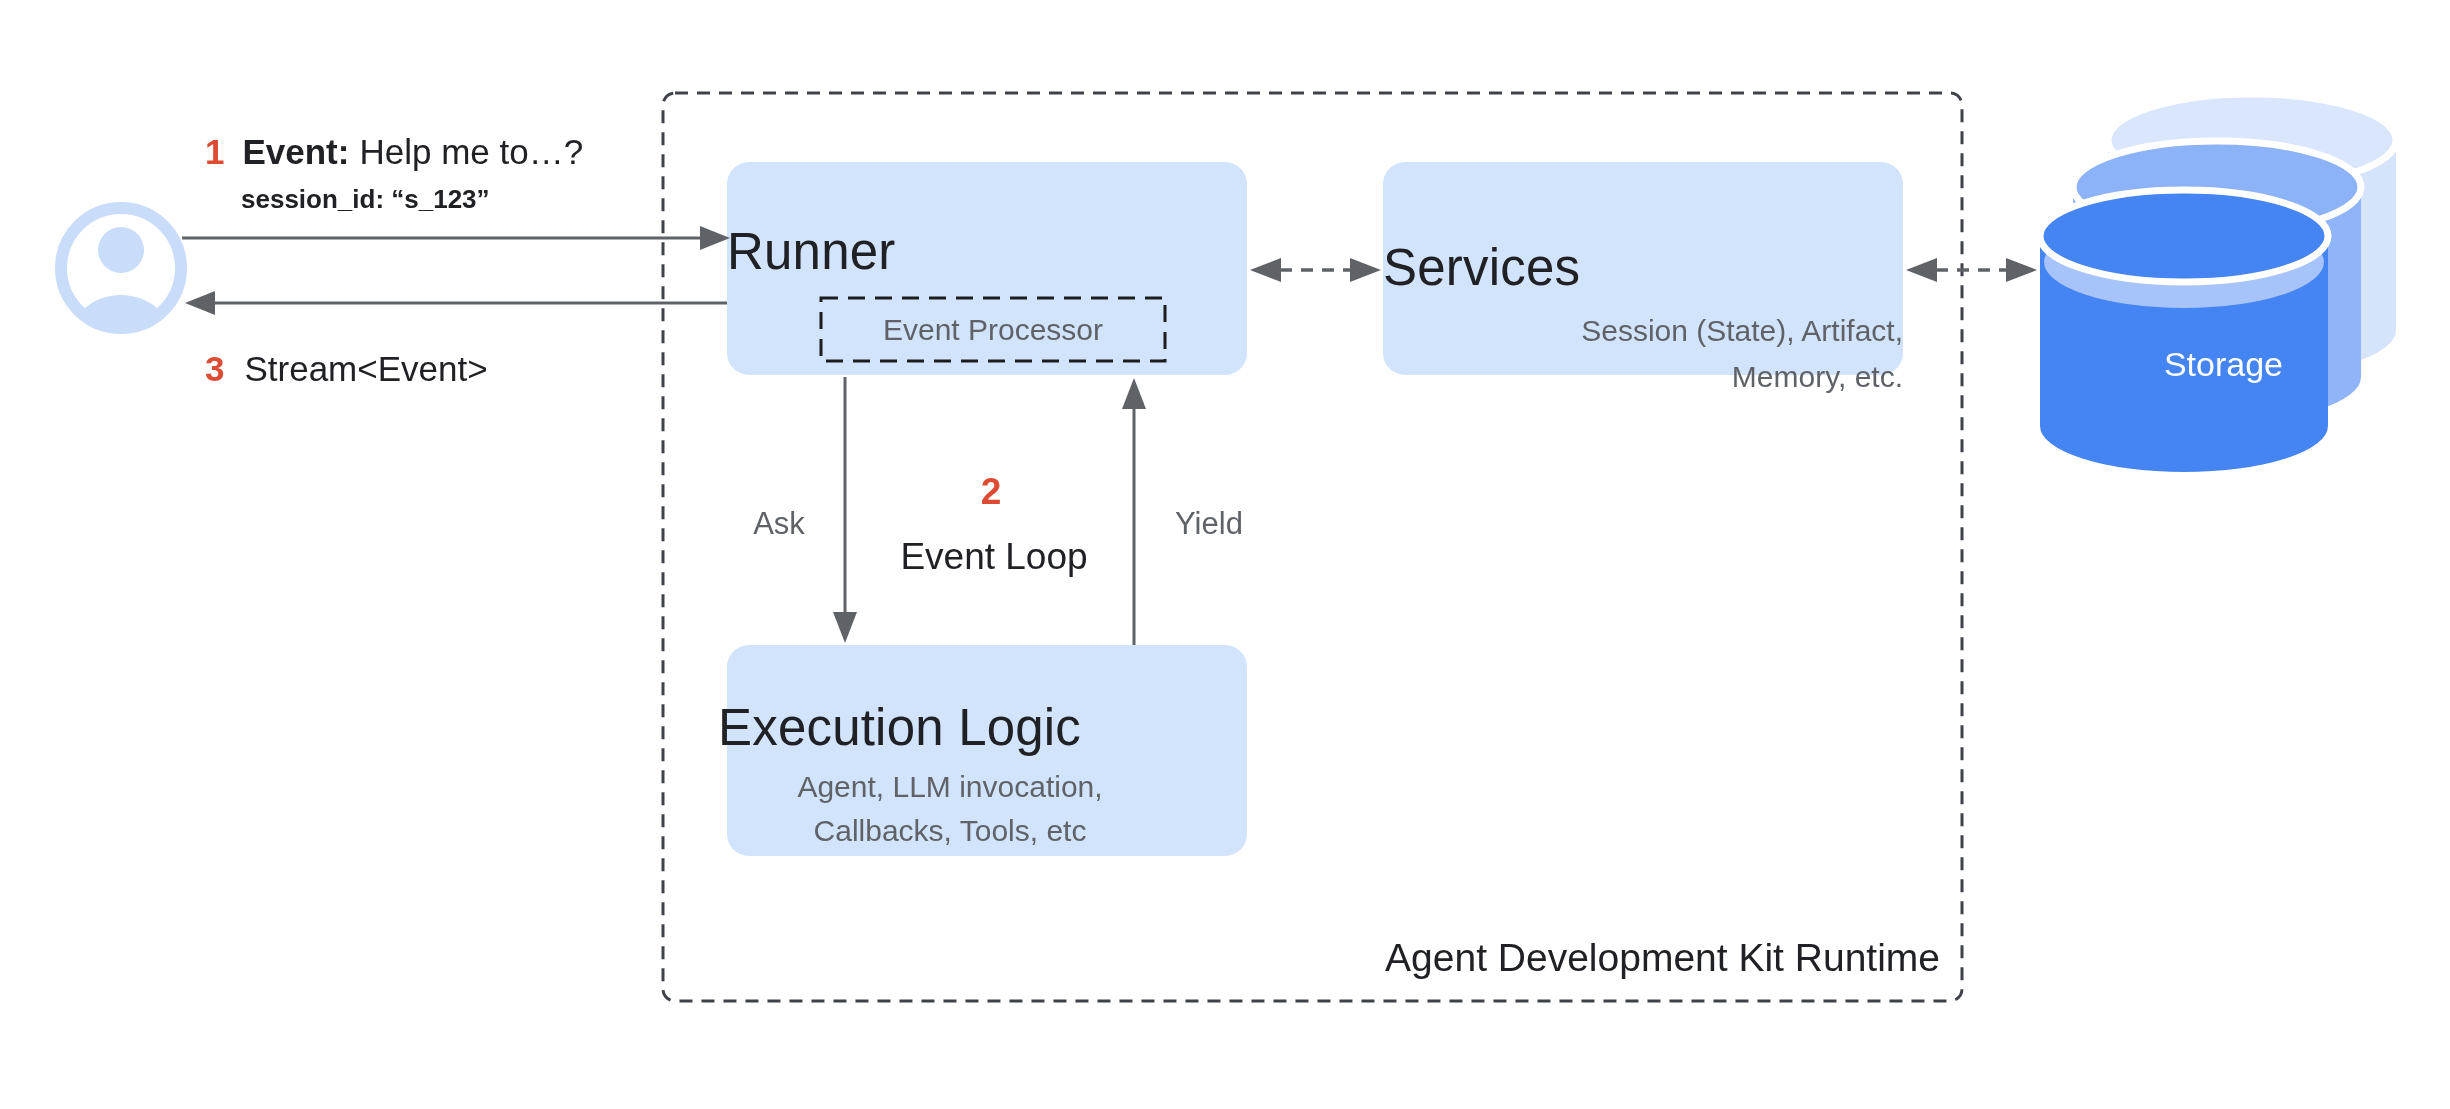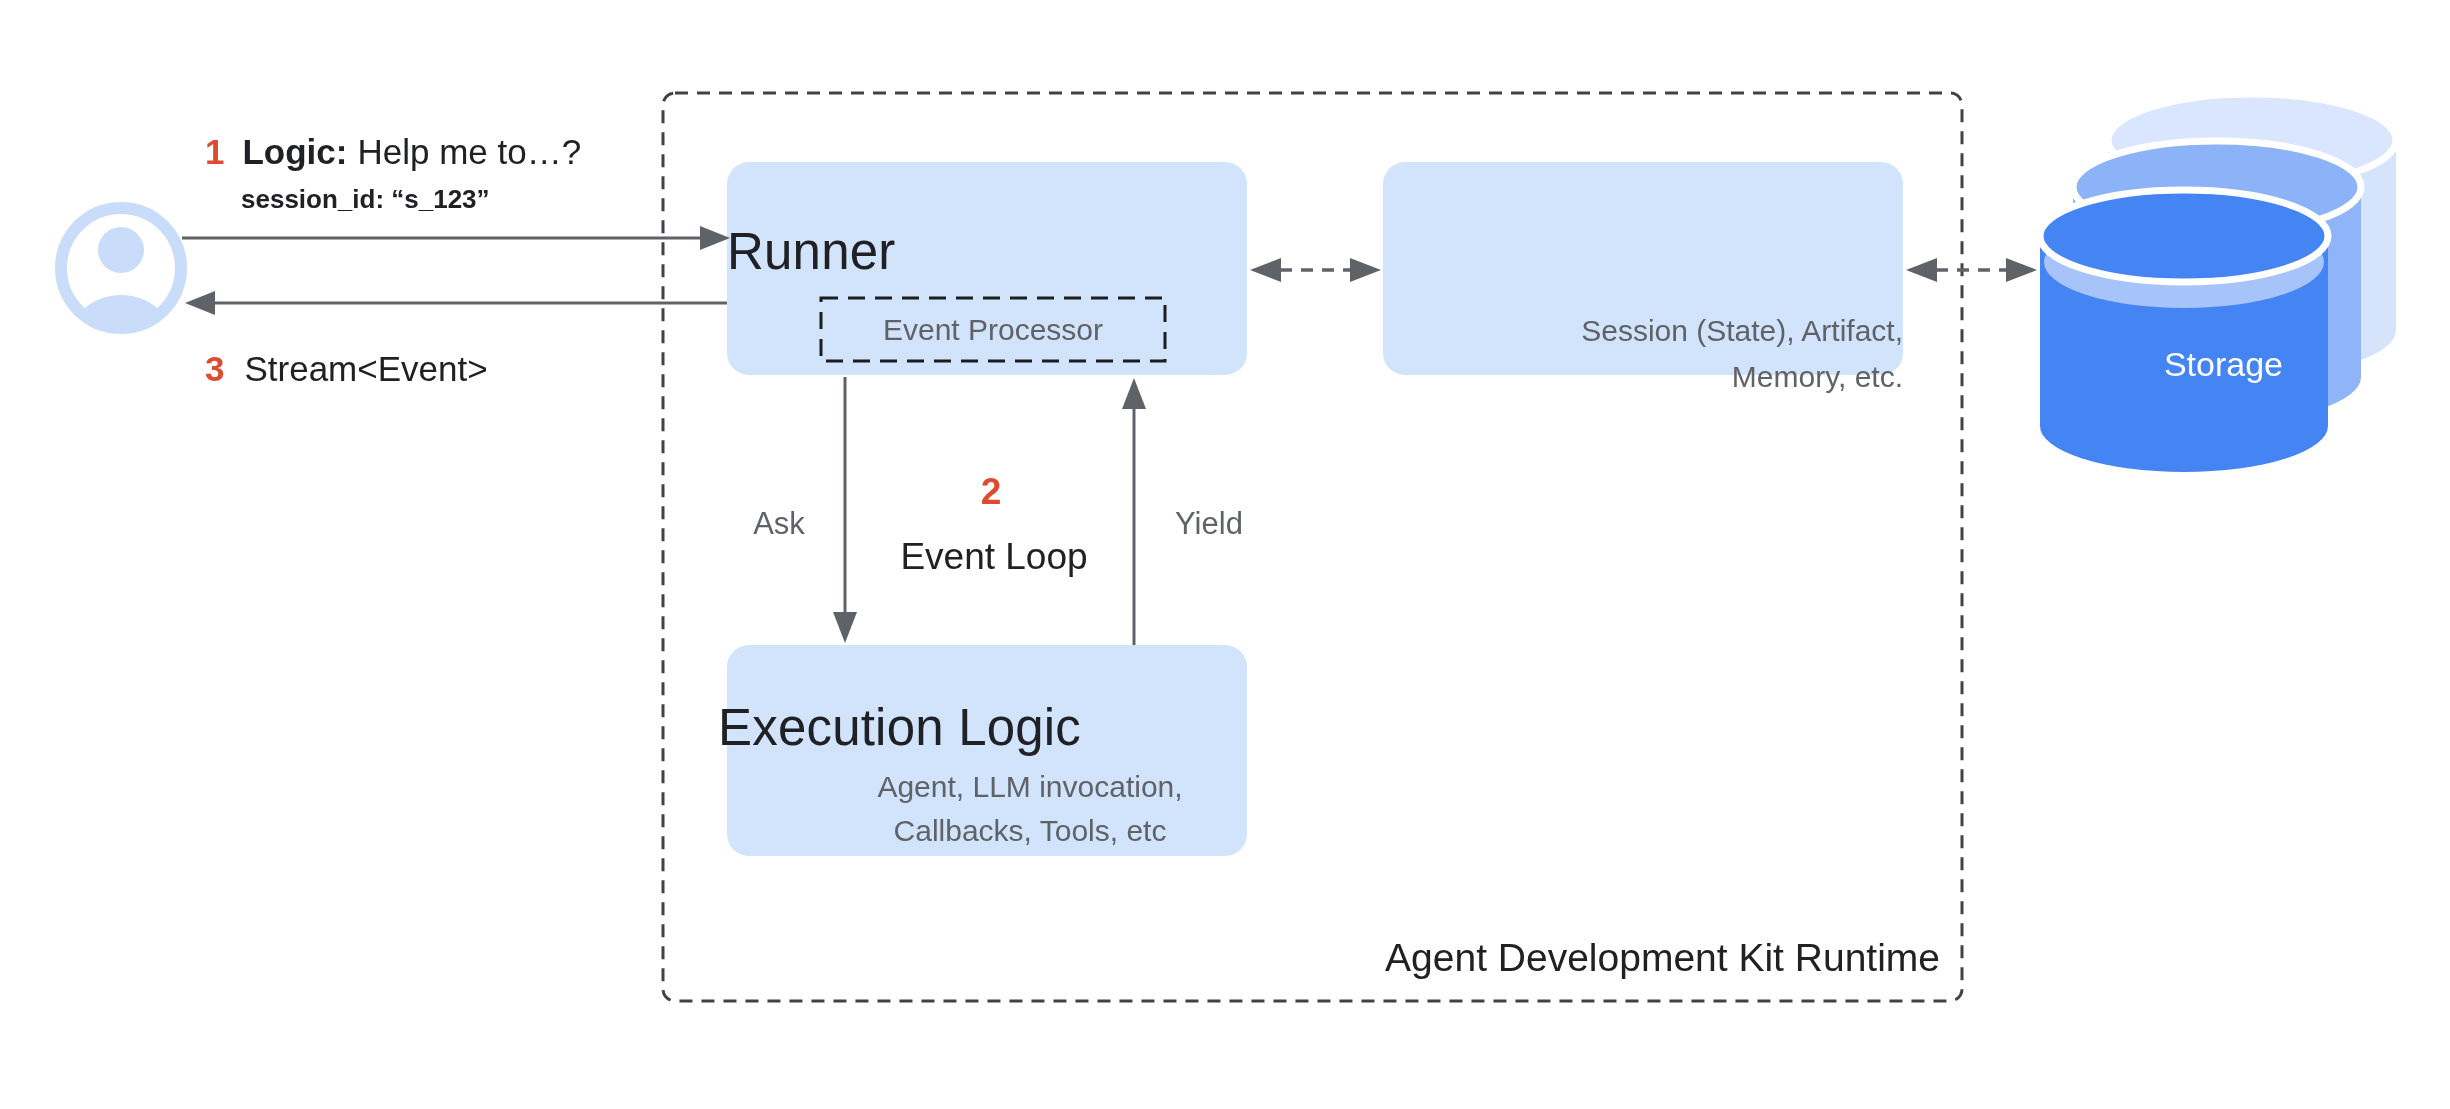--- a/index.html
+++ b/index.html
@@ -11,21 +11,21 @@
   .box.services{left:1383px;top:162px;width:520px;height:213px;}
   .box.execution{left:727px;top:645px;width:520px;height:211px;}
   .label{position:absolute;z-index:3;color:#202124;}
   .title{font-size:51px;text-align:left;width:496px;letter-spacing:0.2px;}
   .subtitle{font-size:30px;text-align:center;width:520px;color:#5F6368;}
   .runner-title{left:727px;top:222px;}
   .ep-label{left:821px;top:313px;width:344px;font-size:30px;color:#5F6368;text-align:center;}
   .services-title{left:1383px;top:238px;}
   .services-sub{left:1383px;top:308px;line-height:46px;text-align:right;}
   .execution-title{left:718px;top:698px;}
-  .execution-sub{left:770px;top:765px;line-height:44px;}
+  .execution-sub{left:690px;top:765px;line-height:44px;}
   .step-row{display:flex;align-items:baseline;font-size:35px;}
   .step-num{color:#DD4B32;font-weight:bold;}
   .step1{left:205px;top:132px;}
   .step1 .speaker{font-weight:600;margin-left:18px;}
   .step1 .message{margin-left:10px;}
   .session{left:241px;top:184px;font-size:26px;color:#202124;font-weight:bold;}
   .step3{left:205px;top:349px;}
   .step3 .stream{margin-left:20px;}
   .ask{left:729px;top:506px;width:100px;font-size:31px;color:#5F6368;text-align:center;}
   .yield{left:1159px;top:506px;width:100px;font-size:31px;color:#5F6368;text-align:center;}
@@ -104,32 +104,33 @@
       <g>
         <path d="M2040,236 L2040,426 A144 46 0 0 0 2328,426 L2328,236 A144 46 0 0 0 2040,236 Z" fill="#4484F3"></path>
         <ellipse cx="2184" cy="262" rx="140" ry="46" fill="#A6C4F9"></ellipse>
         <ellipse cx="2184" cy="236" rx="144" ry="46" fill="#4484F3" stroke="#ffffff" stroke-width="7"></ellipse>
       </g>
     </g>
   </svg>
 
   <div class="label step-row step1">
     <span class="step-num">1</span>
-    <span class="speaker">Logic:</span>
+    <span class="speaker">Event:</span>
     <span class="message">Help me to…?</span>
   </div>
   <div class="label session">session_id: “s_123”</div>
   <div class="label step-row step3">
     <span class="step-num">3</span>
     <span class="stream">Stream&lt;Event&gt;</span>
   </div>
 
   <div class="label title runner-title">Runner</div>
   <div class="label ep-label">Event Processor</div>
 
+  <div class="label title services-title">Services</div>
   <div class="label subtitle services-sub">
     <div>Session (State), Artifact,</div>
     <div>Memory, etc.</div>
   </div>
 
   <div class="label title execution-title">Execution Logic</div>
   <div class="label subtitle execution-sub">
     <div>Agent, LLM invocation,</div>
     <div>Callbacks, Tools, etc</div>
   </div>

